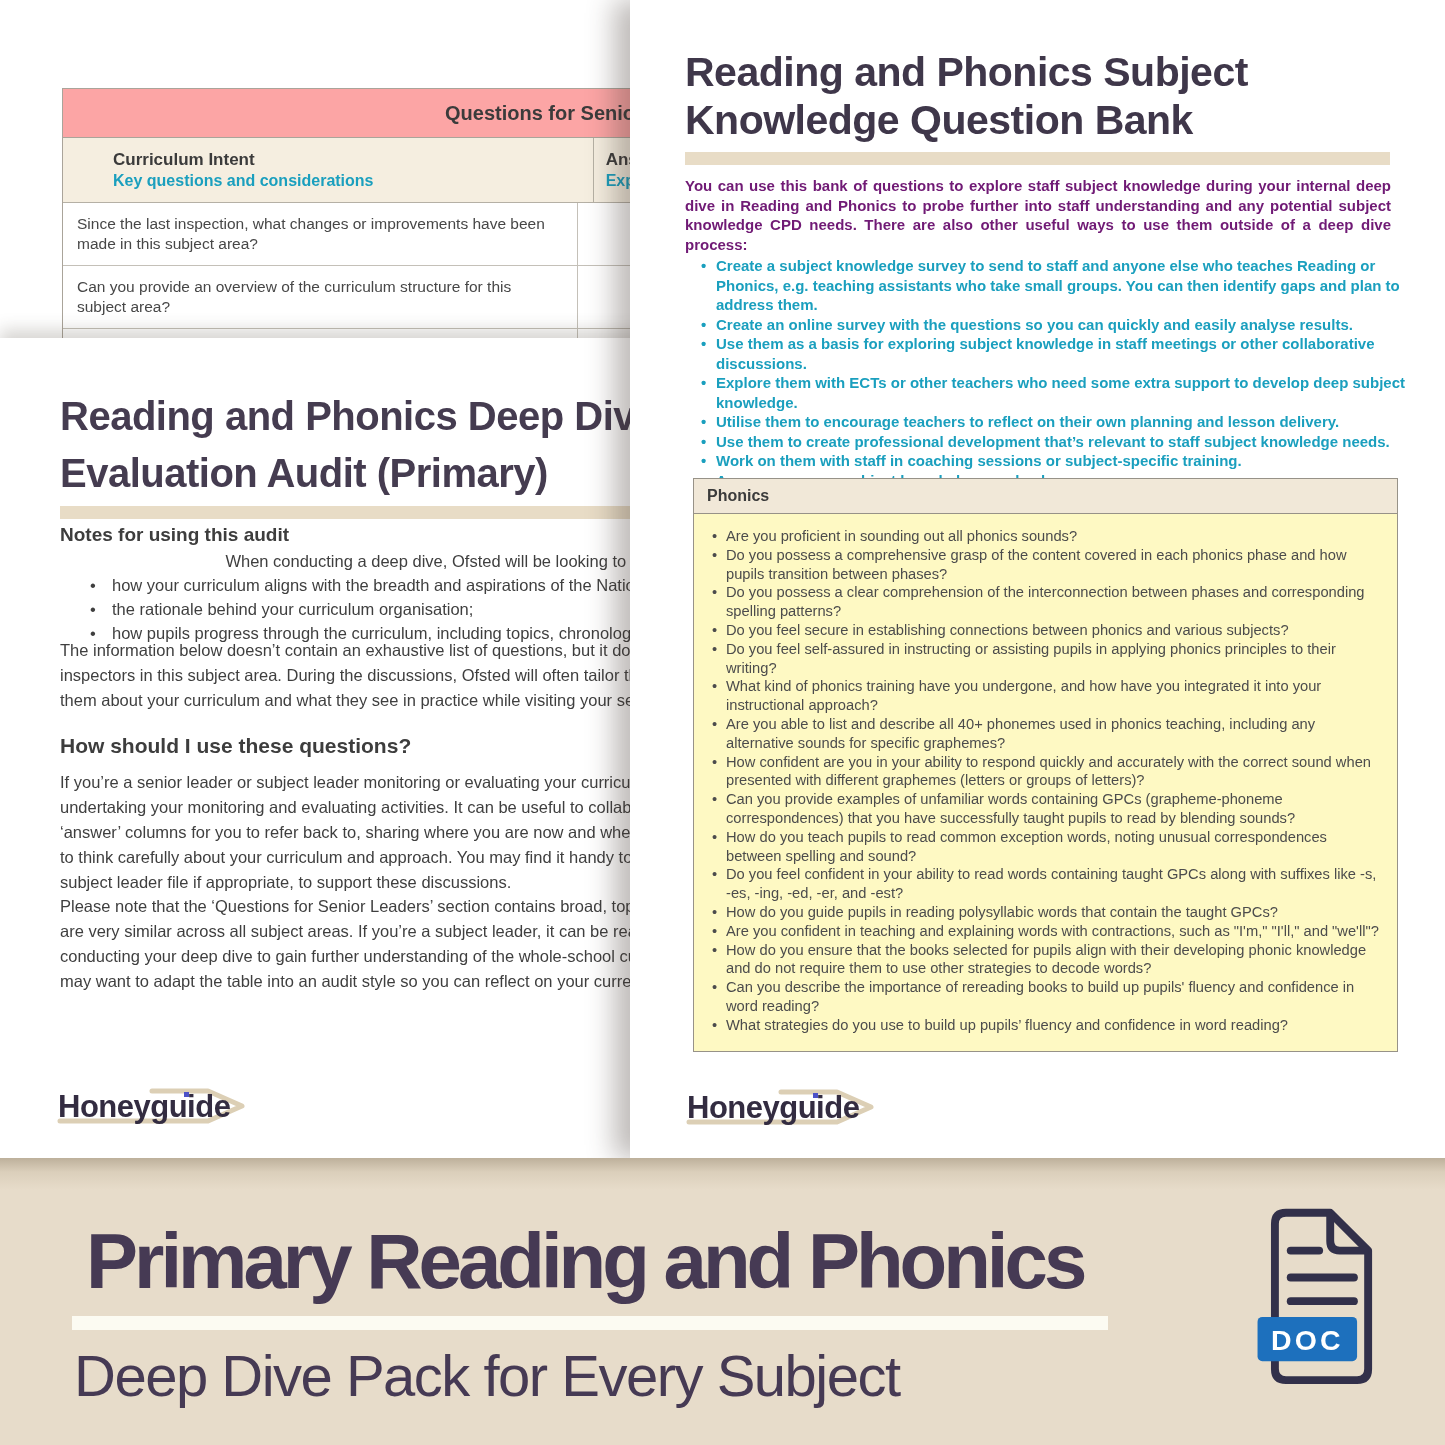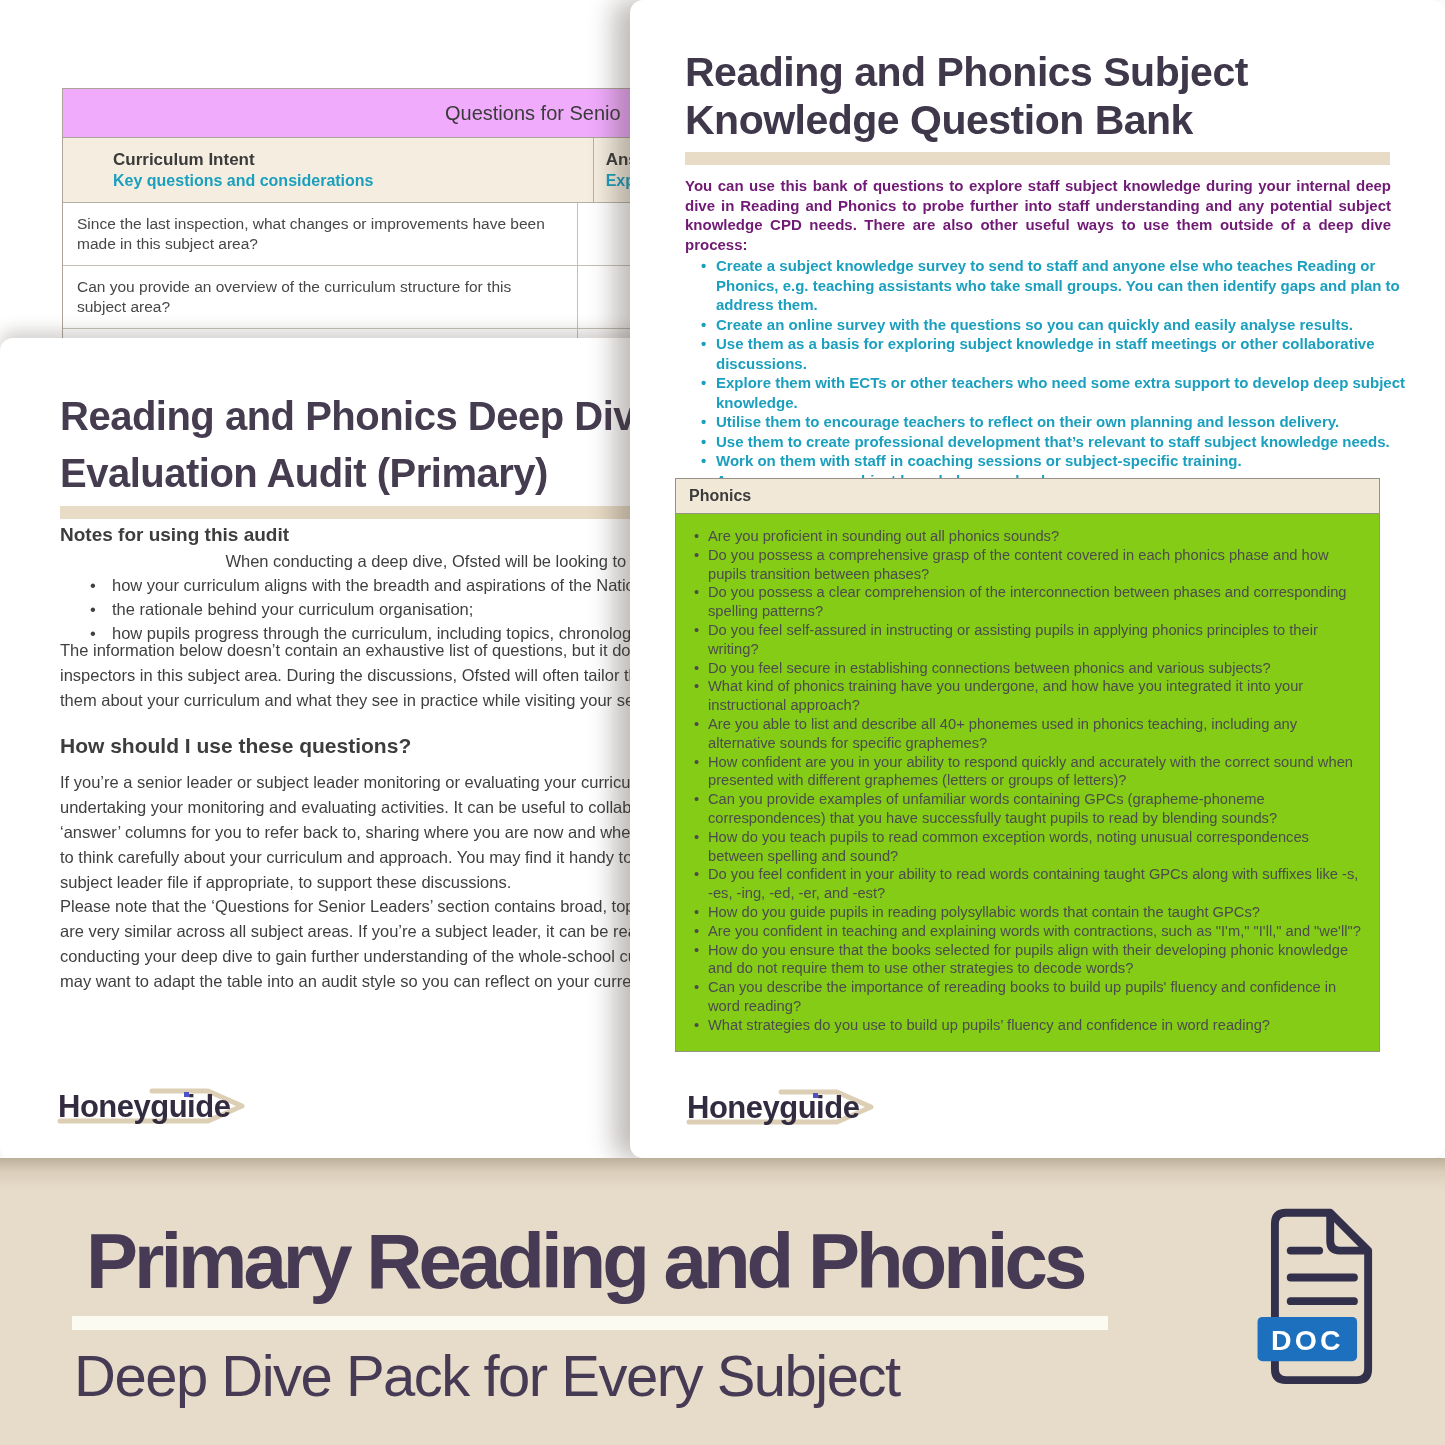--- a/index.html
+++ b/index.html
@@ -1,27 +1,27 @@
 <!DOCTYPE html>
 <html><head>
 <meta charset="utf-8">
 <style>
   html,body{margin:0;padding:0;background:#ffffff;}
   .canvas{position:relative;width:1445px;height:1445px;overflow:hidden;background:#ffffff;
           font-family:"Liberation Sans",sans-serif;color:#3f3f3f;}
 
   
-  .page{position:absolute;background:#ffffff;border-radius:13px;}
+  .page{position:absolute;background:#ffffff;}
   .tline{white-space:nowrap;}
 
   
   #pageA{left:0;top:0;width:662px;height:352px;z-index:1;overflow:hidden;}
   .sl-table{position:absolute;left:62px;top:88px;width:600px;border:1px solid #aaa49a;border-right:none;}
-  .sl-header{background:#f0abfc;height:48px;line-height:48px;border-bottom:1px solid #aaa49a;
-             font-weight:normal;font-size:20px;color:#3b3b3b;padding-left:382px;white-space:nowrap;}
+  .sl-header{background:#fca5a5;height:48px;line-height:48px;border-bottom:1px solid #aaa49a;
+             font-weight:bold;font-size:20px;color:#3b3b3b;padding-left:382px;white-space:nowrap;}
   .sl-cols{display:flex;background:#f5eee0;border-bottom:1px solid #b5b0a5;padding-left:36px;}
   .sl-col1{width:515px;box-sizing:border-box;padding:12px 14px;border-right:1px solid #b5b0a5;}
   .sl-col2{flex:1;padding:12px 12px;}
   .sl-colTitle{font-weight:bold;font-size:17px;color:#3b3b3b;}
   .sl-colSub{font-weight:bold;font-size:16px;color:#1a9fbe;margin-top:2px;}
   .sl-row{display:flex;border-bottom:1px solid #c4c0b8;background:#fff;}
   .sl-q{width:515px;box-sizing:border-box;padding:11px 14px;border-right:1px solid #c4c0b8;
         font-size:15.5px;line-height:20px;color:#474747;}
   .sl-a{flex:1;}
 
@@ -52,21 +52,21 @@
          box-shadow:-16px 0 26px rgba(60,50,42,.33);}
   .c-title{position:absolute;left:55px;top:48px;font-weight:bold;font-size:41px;line-height:48px;
            letter-spacing:-.5px;color:#3f374a;white-space:nowrap;}
   .c-bar{position:absolute;left:55px;top:152px;width:705px;height:13px;background:#e8dcc6;}
   .c-intro{position:absolute;left:55px;top:176px;width:706px;font-weight:bold;font-size:15px;
            line-height:19.5px;color:#701a75;text-align:justify;}
   .c-bullets{position:absolute;left:55px;top:242px;width:712px;list-style:none;margin:14px;padding:0;
              font-weight:bold;font-size:15px;line-height:19.5px;color:#1a9fbe;}
   .c-bullets li{position:relative;padding-left:17px;}
   .c-bullets li::before{content:"\2022";position:absolute;left:2px;}
-  .ph-table{position:absolute;left:45px;top:478px;width:703px;border:1px solid #979288;background:#84cc16;}
+  .ph-table{position:absolute;left:63px;top:478px;width:703px;border:1px solid #979288;background:#fef9c3;}
   .ph-head{background:#f1e8d8;border-bottom:1px solid #979288;padding:8px 13px;font-weight:bold;
            font-size:16px;color:#3b3b3b;}
   .ph-body{padding:13px 18px 16px 16px;}
   .ph-body ul{list-style:none;margin:0;padding:0;font-size:14.7px;line-height:18.8px;color:#4c4c4c;}
   .ph-body li{position:relative;padding-left:16px;}
   .ph-body li::before{content:"\2022";position:absolute;left:2px;}
   .c-logo{position:absolute;left:55px;top:1086px;}
 
   
   #band{position:absolute;left:0;top:1158px;width:1445px;height:287px;z-index:4;
@@ -176,22 +176,22 @@
         <li>Work on them with staff in coaching sessions or subject-specific training.</li>
         <li>Assess your own subject knowledge as a leader.</li>
       </ul>
     <div class="ph-table">
       <div class="ph-head">Phonics</div>
       <div class="ph-body">
         <ul>
             <li>Are you proficient in sounding out all phonics sounds?</li>
             <li>Do you possess a comprehensive grasp of the content covered in each phonics phase and how pupils transition between phases?</li>
             <li>Do you possess a clear comprehension of the interconnection between phases and corresponding spelling patterns?</li>
+            <li>Do you feel secure in establishing connections between phonics and various subjects?</li>
             <li>Do you feel self-assured in instructing or assisting pupils in applying phonics principles to their writing?</li>
-            <li>Do you feel secure in establishing connections between phonics and various subjects?</li>
             <li>What kind of phonics training have you undergone, and how have you integrated it into your instructional approach?</li>
             <li>Are you able to list and describe all 40+ phonemes used in phonics teaching, including any alternative sounds for specific graphemes?</li>
             <li>How confident are you in your ability to respond quickly and accurately with the correct sound when presented with different graphemes (letters or groups of letters)?</li>
             <li>Can you provide examples of unfamiliar words containing GPCs (grapheme-phoneme correspondences) that you have successfully taught pupils to read by blending sounds?</li>
             <li>How do you teach pupils to read common exception words, noting unusual correspondences between spelling and sound?</li>
             <li>Do you feel confident in your ability to read words containing taught GPCs along with suffixes like -s, -es, -ing, -ed, -er, and -est?</li>
             <li>How do you guide pupils in reading polysyllabic words that contain the taught GPCs?</li>
             <li>Are you confident in teaching and explaining words with contractions, such as "I'm," "I'll," and "we'll"?</li>
             <li>How do you ensure that the books selected for pupils align with their developing phonic knowledge and do not require them to use other strategies to decode words?</li>
             <li>Can you describe the importance of rereading books to build up pupils' fluency and confidence in word reading?</li>

